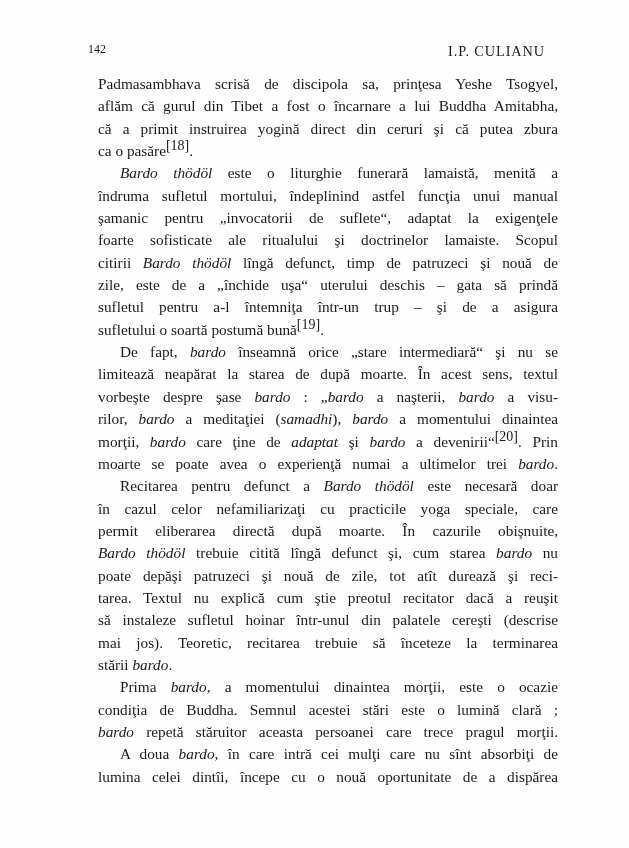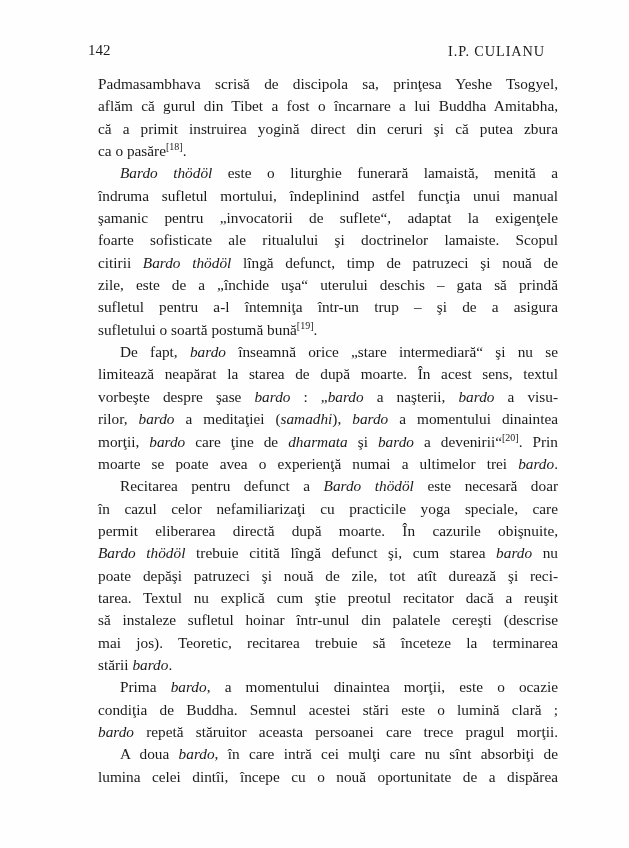--- a/index.html
+++ b/index.html
@@ -13,21 +13,21 @@
     height: 848px;
     background: #fffeff;
     font-family: "Liberation Serif", "DejaVu Serif", serif;
     color: #1a1a1a;
     overflow: hidden;
   }
   .page-number {
     position: absolute;
     left: 88px;
     top: 42px;
-    font-size: 15px;
+    font-size: 12px;
   }
   .running-title {
     position: absolute;
     left: 85px;
     top: 43px;
     width: 460px;
     text-align: right;
     font-size: 14.3px;
     letter-spacing: 0.9px;
   }
@@ -46,21 +46,21 @@
   }
   .line.noj {
     text-align-last: left;
   }
   .line.indent {
     padding-left: 22px;
   }
   .line i {
   }
   sup.fnref {
-    font-size: 10px;
+    font-size: 14px;
     line-height: 0;
     vertical-align: super;
     letter-spacing: 0;
   }
 </style>
 </head>
 <body>
 
 <div class="page">
   <div class="page-number">142</div>
@@ -75,21 +75,21 @@
       <div class="line"><span>şamanic pentru „invocatorii de suflete“, adaptat la exigenţele</span></div>
       <div class="line"><span>foarte sofisticate ale ritualului şi doctrinelor lamaiste. Scopul</span></div>
       <div class="line"><span>citirii </span><i>Bardo thödöl</i><span> lîngă defunct, timp de patruzeci şi nouă de</span></div>
       <div class="line"><span>zile, este de a „închide uşa“ uterului deschis – gata să prindă</span></div>
       <div class="line"><span>sufletul pentru a-l întemniţa într-un trup – şi de a asigura</span></div>
       <div class="line noj"><span>sufletului o soartă postumă bună</span><sup class="fnref">[19]</sup><span>.</span></div>
       <div class="line indent"><span>De fapt, </span><i>bardo</i><span> înseamnă orice „stare intermediară“ şi nu se</span></div>
       <div class="line"><span>limitează neapărat la starea de după moarte. În acest sens, textul</span></div>
       <div class="line"><span>vorbeşte despre şase </span><i>bardo</i><span> : „</span><i>bardo</i><span> a naşterii, </span><i>bardo</i><span> a visu-</span></div>
       <div class="line"><span>rilor, </span><i>bardo</i><span> a meditaţiei (</span><i>samadhi</i><span>), </span><i>bardo</i><span> a momentului dinaintea</span></div>
-      <div class="line"><span>morţii, </span><i>bardo</i><span> care ţine de </span><i>dharmata</i><span> şi </span><i>bardo</i><span> a devenirii“</span><sup class="fnref">[20]</sup><span>. Prin</span></div>
+      <div class="line"><span>morţii, </span><i>bardo</i><span> care ţine de </span><i>adaptat</i><span> şi </span><i>bardo</i><span> a devenirii“</span><sup class="fnref">[20]</sup><span>. Prin</span></div>
       <div class="line"><span>moarte se poate avea o experienţă numai a ultimelor trei </span><i>bardo</i><span>.</span></div>
       <div class="line indent"><span>Recitarea pentru defunct a </span><i>Bardo thödöl</i><span> este necesară doar</span></div>
       <div class="line"><span>în cazul celor nefamiliarizaţi cu practicile yoga speciale, care</span></div>
       <div class="line"><span>permit eliberarea directă după moarte. În cazurile obişnuite,</span></div>
       <div class="line"><i>Bardo thödöl</i><span> trebuie citită lîngă defunct şi, cum starea </span><i>bardo</i><span> nu</span></div>
       <div class="line"><span>poate depăşi patruzeci şi nouă de zile, tot atît durează şi reci-</span></div>
       <div class="line"><span>tarea. Textul nu explică cum ştie preotul recitator dacă a reuşit</span></div>
       <div class="line"><span>să instaleze sufletul hoinar într-unul din palatele cereşti (descrise</span></div>
       <div class="line"><span>mai jos). Teoretic, recitarea trebuie să înceteze la terminarea</span></div>
       <div class="line noj"><span>stării </span><i>bardo</i><span>.</span></div>

